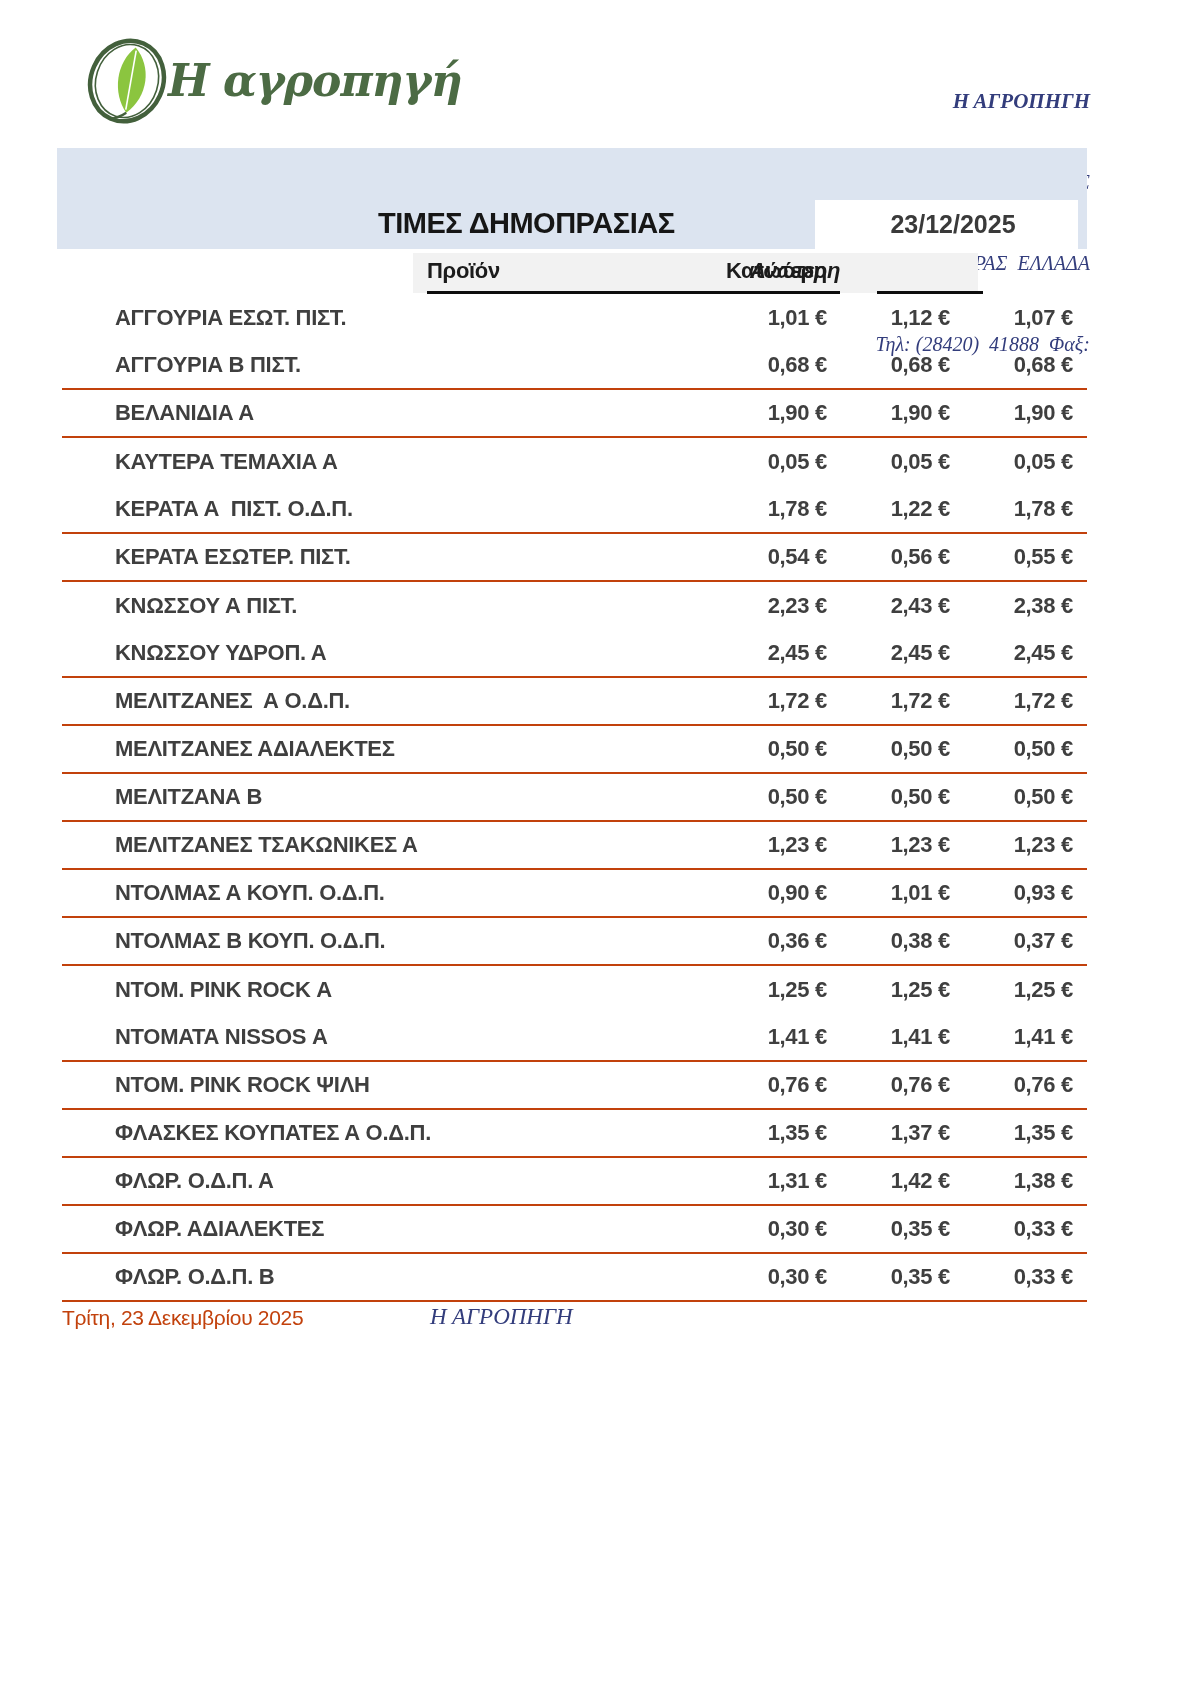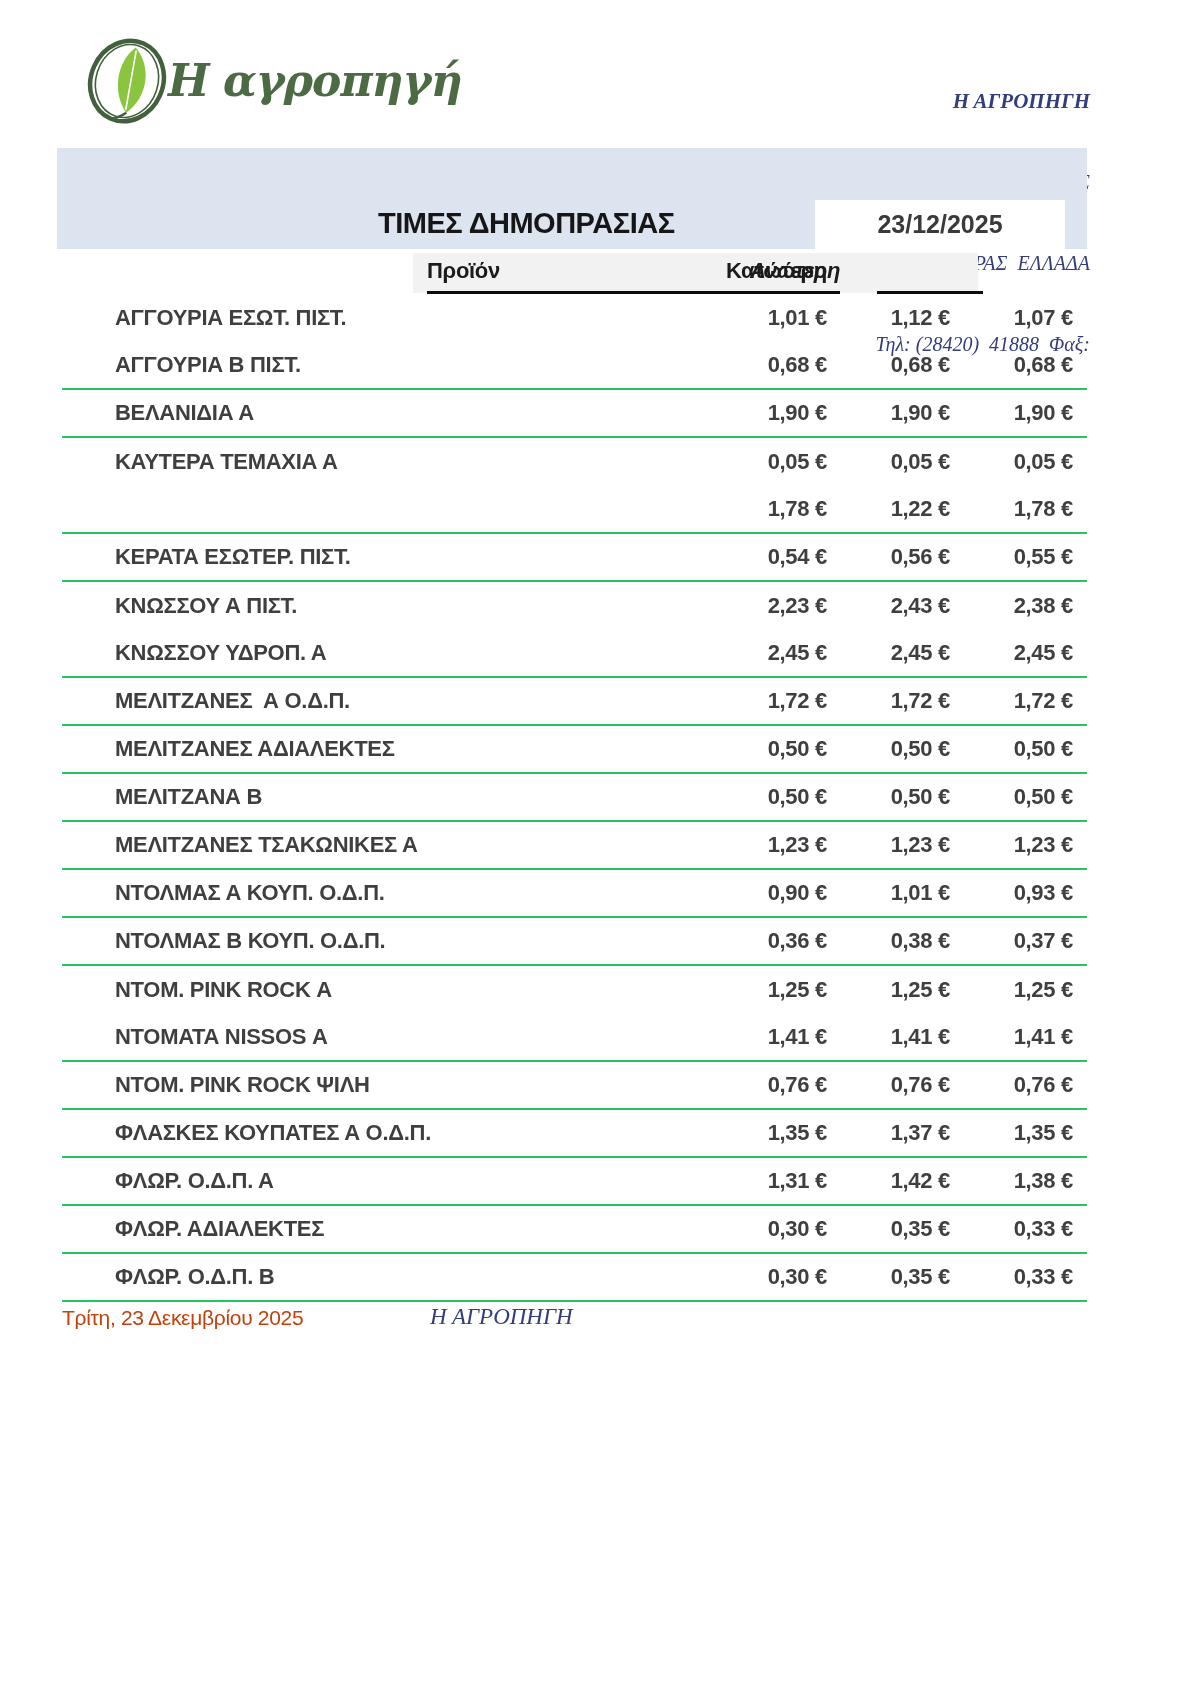--- a/index.html
+++ b/index.html
@@ -14,38 +14,38 @@
         font-family:"Liberation Serif",serif;font-style:italic;color:#333d7c;
         font-size:20px;line-height:27px;text-align:right;white-space:pre;}
   .corp .l1{font-weight:bold;font-size:21px;}
   .corp .l4{text-align:right;}
 
   
   .banner{position:absolute;left:57px;top:148px;width:1030px;height:101px;background:#dce4f0;}
   .doc-title{position:absolute;left:378px;top:207px;font-size:29px;font-weight:bold;
              color:#161616;letter-spacing:-0.5px;white-space:pre;}
   .date-box{position:absolute;left:758px;top:52px;width:250px;height:49px;background:#ffffff;
-            display:flex;align-items:center;justify-content:center;}
+            display:flex;align-items:center;justify-content:center;padding-left:13px;}
   .date-box span{font-size:25px;font-weight:bold;color:#3a3a3a;}
 
   
   .thead{position:absolute;left:0;top:253px;width:1016px;height:41px;}
   .thead-bg{position:absolute;left:413px;top:0;width:565px;height:40px;background:#f2f2f2;}
   .th{position:absolute;top:5px;font-size:22px;font-weight:bold;color:#1c1c1c;letter-spacing:-0.3px;}
   .th-product{left:427px;}
   .th-low{left:627px;width:200px;text-align:right;}
   .th-high{left:750px;width:200px;text-align:left;font-style:italic;}
   .th-rule-a{position:absolute;left:427px;top:38px;width:413px;height:3px;background:#0d0d0d;}
   .th-rule-b{position:absolute;left:877px;top:38px;width:106px;height:3px;background:#0d0d0d;}
 
   
   .tbody{position:absolute;left:62px;top:294px;width:1025px;}
   .row{display:flex;align-items:center;height:48px;box-sizing:border-box;
        padding-left:53px;padding-right:14px;justify-content:flex-end;}
-  .row.divider{border-bottom:2px solid #22c55e;}
+  .row.divider{border-bottom:2px solid #c2410c;}
   .cell{font-size:22px;font-weight:bold;color:#3f3f3f;letter-spacing:-0.3px;white-space:pre;}
   .cell.product{flex:1 1 auto;text-align:left;overflow:hidden;}
   .cell.price{flex:0 0 123px;text-align:right;}
 
   
   .footer-date{position:absolute;left:62px;top:1306px;font-size:21px;color:#c2410c;
                letter-spacing:-0.3px;}
   .footer-company{position:absolute;left:430px;top:1304px;font-family:"Liberation Serif",serif;
                   font-style:italic;font-size:23px;color:#333d7c;}
 </style>
@@ -112,20 +112,21 @@
         <div class="cell price">1,90 €</div>
         <div class="cell price">1,90 €</div>
       </div>
       <div class="row">
         <div class="cell product">ΚΑΥΤΕΡΑ ΤΕΜΑΧΙΑ Α</div>
         <div class="cell price">0,05 €</div>
         <div class="cell price">0,05 €</div>
         <div class="cell price">0,05 €</div>
       </div>
       <div class="row divider">
+        <div class="cell product">ΚΕΡΑΤΑ Α  ΠΙΣΤ. Ο.Δ.Π.</div>
         <div class="cell price">1,78 €</div>
         <div class="cell price">1,22 €</div>
         <div class="cell price">1,78 €</div>
       </div>
       <div class="row divider">
         <div class="cell product">ΚΕΡΑΤΑ ΕΣΩΤΕΡ. ΠΙΣΤ.</div>
         <div class="cell price">0,54 €</div>
         <div class="cell price">0,56 €</div>
         <div class="cell price">0,55 €</div>
       </div>

